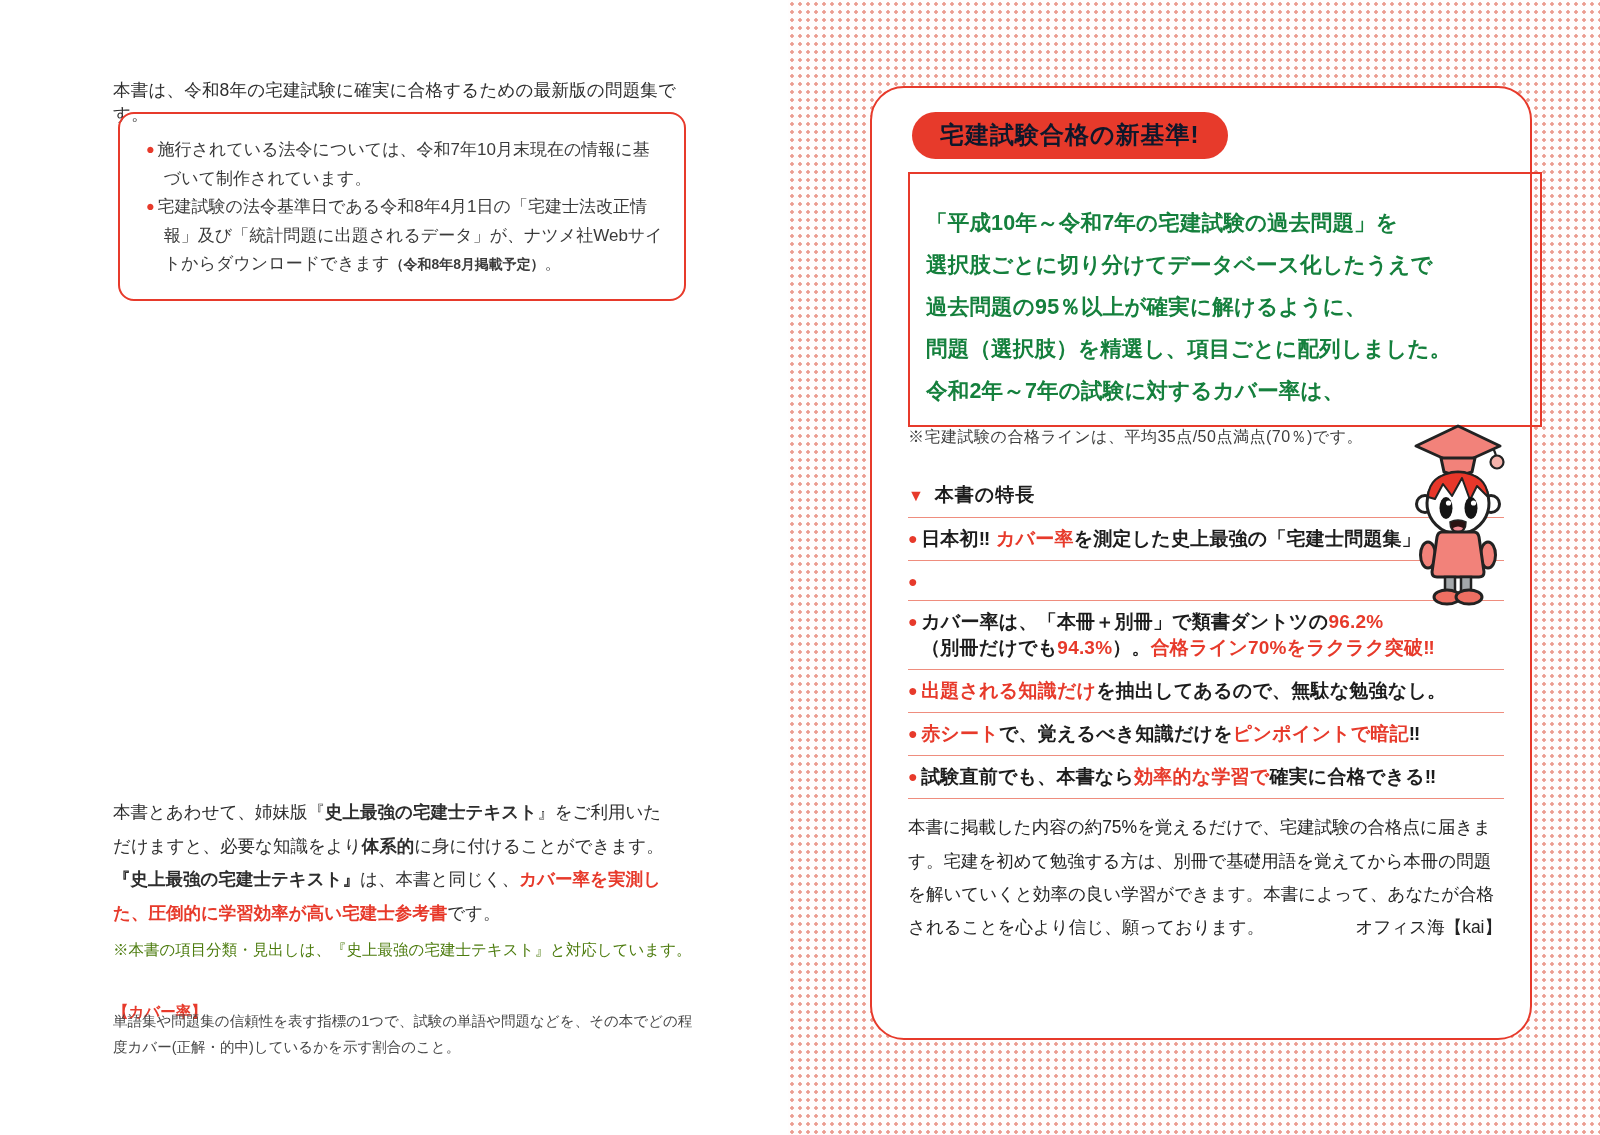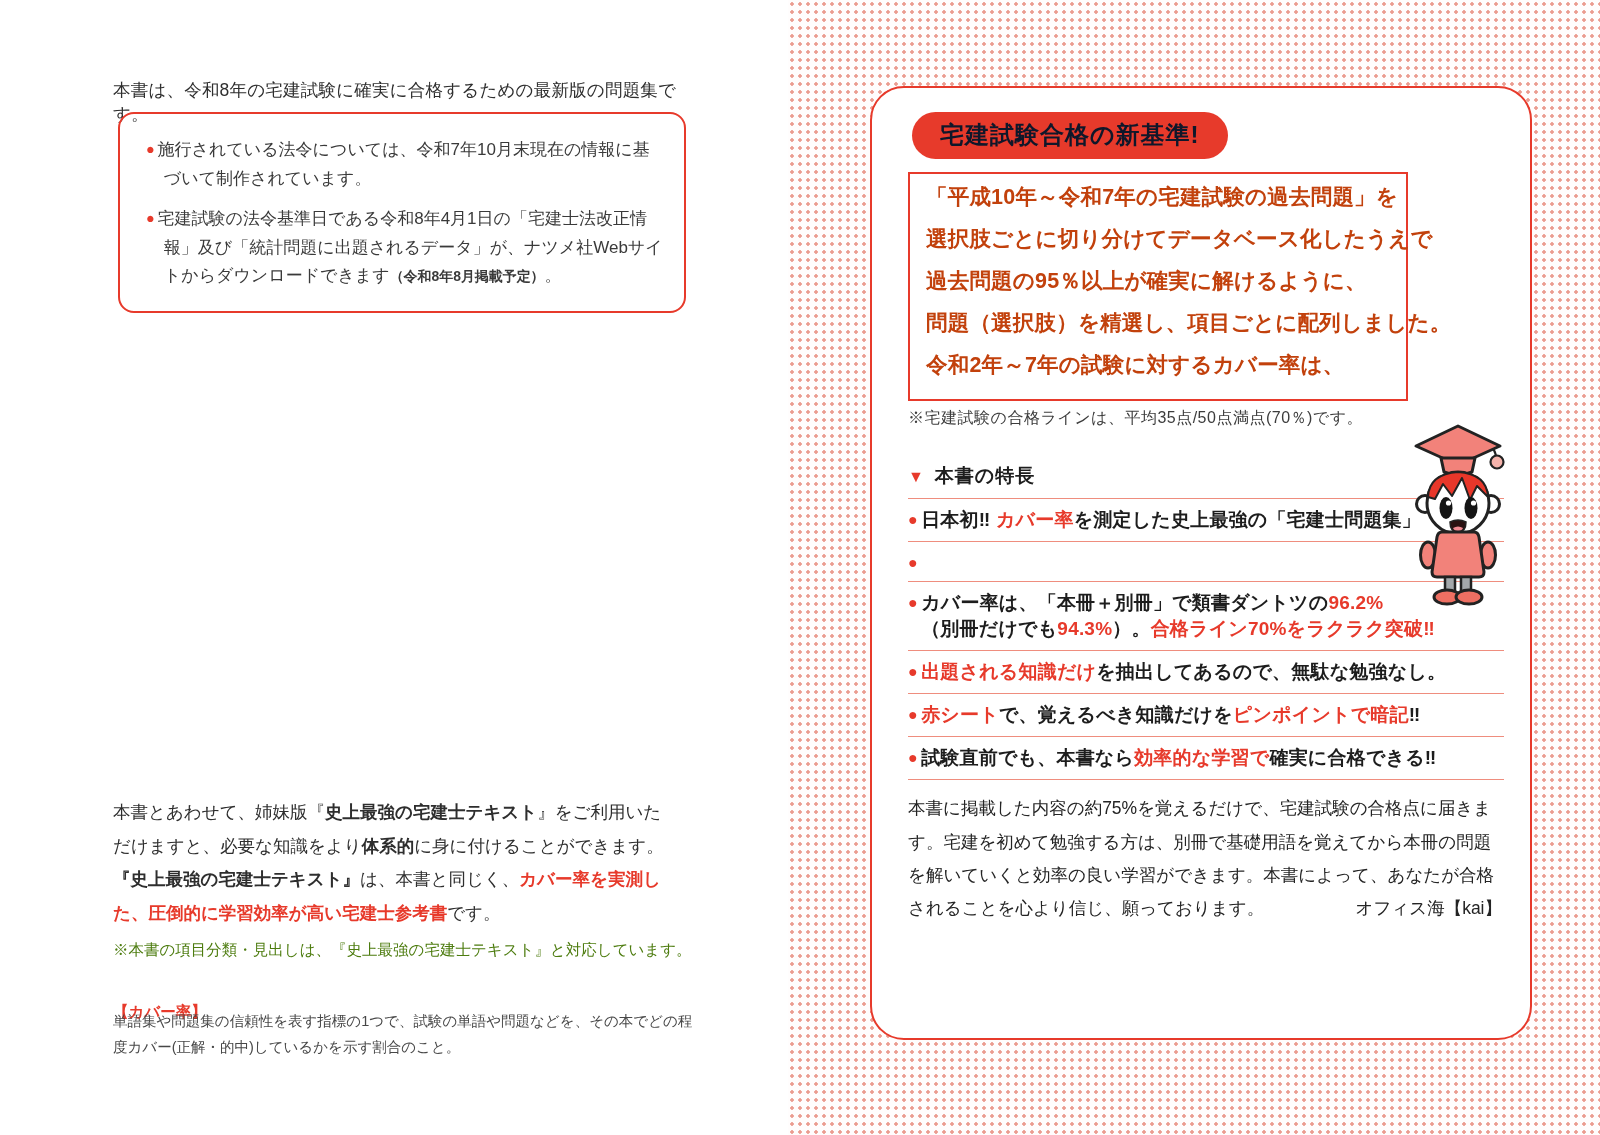--- a/index.html
+++ b/index.html
@@ -20,21 +20,21 @@
   }
 
   
   .l-intro{position:absolute;left:113px;top:78px;width:580px;font-size:17.5px;color:#2e2e2e;letter-spacing:.2px;}
   .l-notice{
     position:absolute;left:118px;top:112px;width:518px;
     border:2px solid #e73a2b;border-radius:16px;
     padding:22px 20px 20px 26px;
     font-size:17px;line-height:1.68;color:#3a3a3a;
   }
-  .l-notice .n-item{padding-left:1.05em;text-indent:-1.05em;margin-bottom:12px;}
+  .l-notice .n-item{padding-left:1.05em;text-indent:-1.05em;}
   .l-notice .n-item:last-child{margin-bottom:0;}
   .bullet{color:#e73a2b;font-size:.85em;vertical-align:.1em;margin-right:.2em;}
   .l-sister{position:absolute;left:113px;top:796px;width:566px;font-size:17.5px;line-height:1.92;color:#2e2e2e;}
   .l-sister-note{position:absolute;left:113px;top:940px;width:580px;font-size:15.5px;color:#4d7c0f;}
   .l-cov-label{position:absolute;left:113px;top:982px;font-size:15.5px;color:#e73a2b;font-weight:bold;margin-top:20px;}
   .l-cov-text{position:absolute;left:113px;top:1008px;width:592px;font-size:14.5px;line-height:1.8;color:#474747;}
 
   
   .panel{
     position:absolute;left:870px;top:86px;width:662px;height:954px;
@@ -48,28 +48,28 @@
     font-size:24px;font-weight:bold;letter-spacing:1px;
     padding:7px 28px 8px 28px;border-radius:26px;
   }
   .main-title{
     margin-top:7px;
     font-size:43px;font-weight:900;color:#121212;
     letter-spacing:-1.5px;white-space:nowrap;
   }
   .main-title .s{font-size:30px;font-weight:900;}
   .lead-box{
-    margin-top:13px;width:500px;box-sizing:border-box;
+    margin-top:13px;width:634px;box-sizing:border-box;
     border:2px solid #e73a2b;
-    padding:3px 14px 12px 16px;
-    font-size:21.5px;font-weight:600;color:#c2410c;
+    padding:29px 14px 12px 16px;
+    font-size:21.5px;font-weight:600;color:#15803d;
     line-height:1.95;letter-spacing:.2px;
   }
   .lead-box .line{white-space:nowrap;}
-  .pass-note{margin-top:7px;font-size:16px;color:#3c3c3c;letter-spacing:.5px;}
+  .pass-note{font-size:16px;color:#3c3c3c;letter-spacing:.5px;}
 
   .feat-header{margin-top:34px;font-size:19px;font-weight:bold;color:#1d1d1d;letter-spacing:1px;}
   .feat-header .tri{color:#e73a2b;font-size:16px;margin-right:10px;}
   .feat-list{margin-top:9px;border-bottom:1.5px solid #ef8d7e;width:596px;}
   .feat-item{
     display:flex;align-items:flex-start;
     border-top:1.5px solid #ef8d7e;
     padding:8px 0 7px 0;
     font-size:19px;font-weight:bold;color:#1d1d1d;line-height:1.42;letter-spacing:.2px;
   }

